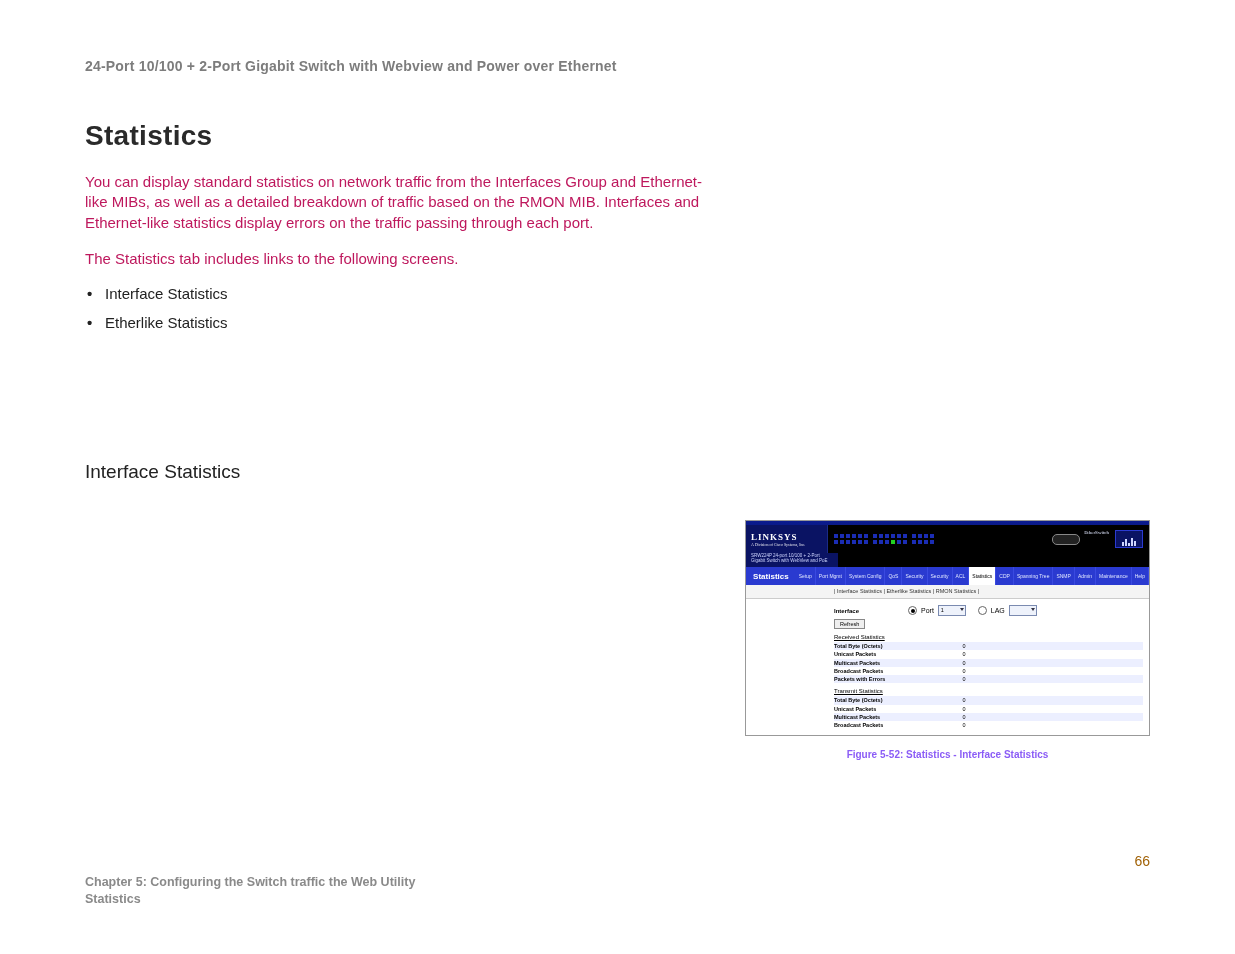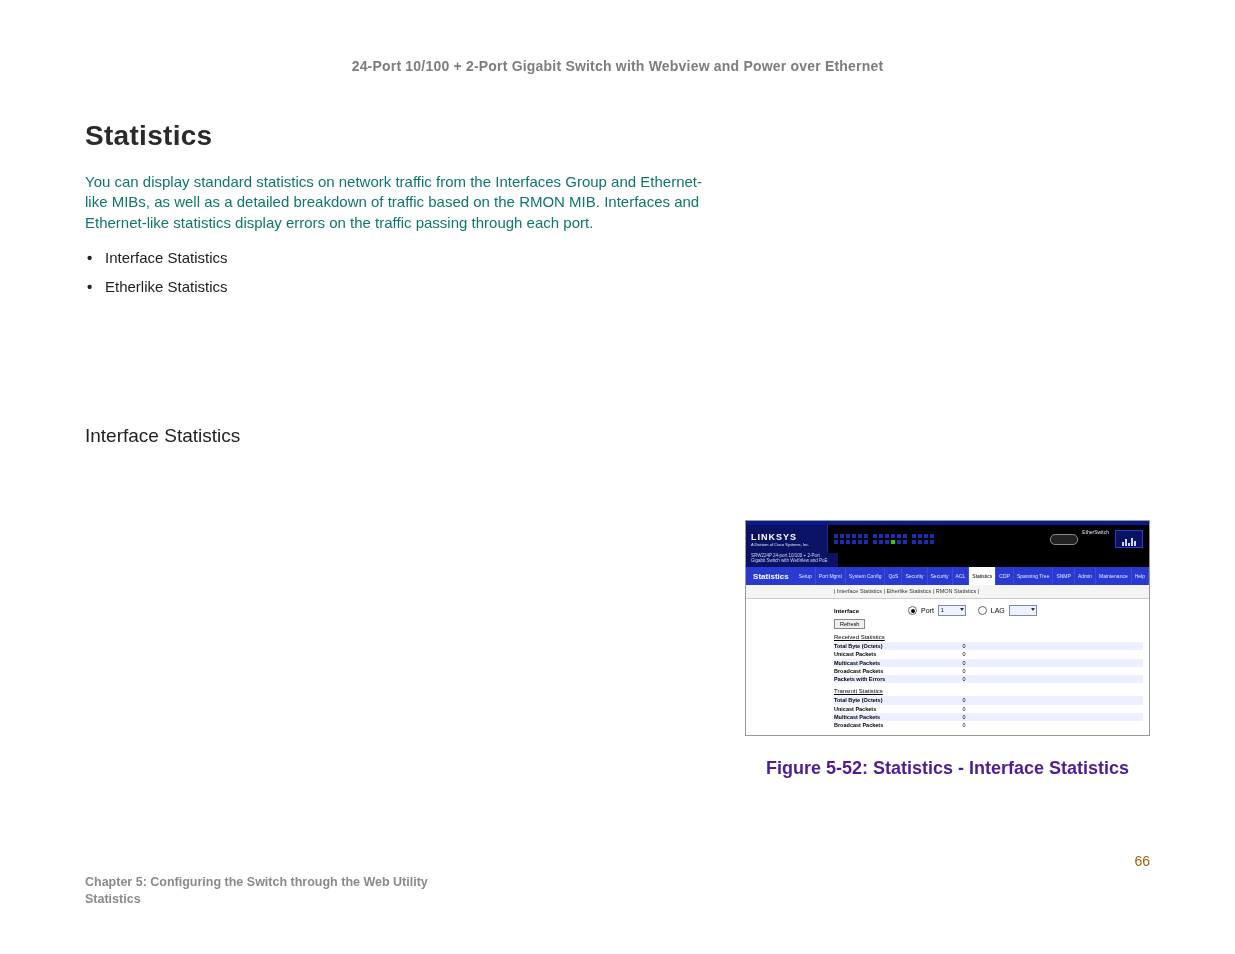--- a/index.html
+++ b/index.html
@@ -1,34 +1,34 @@
 <!DOCTYPE html>
 <html><head>
 <meta charset="utf-8">
 <style>
   html, body { margin:0; padding:0; background:#fff; font-family: Arial, Helvetica, sans-serif; color:#222; }
   .page { position:relative; width:1235px; height:954px; box-sizing:border-box; padding:58px 85px 40px 85px; }
-  .doc-header { color:#7d7d7d; font-size:14px; font-weight:bold; letter-spacing:0.2px; margin-bottom:46px;text-align:center; }
+  .doc-header { color:#7d7d7d; font-size:14px; font-weight:bold; letter-spacing:0.2px; margin-bottom:46px; }
   .main-cols { display:flex; gap:32px; }
   .left-col { width:675px; }
   .right-col { width:405px; margin-left:auto; }
   h1.section-title { font-size:28px; font-weight:900; margin:0 0 20px 0; color:#2a2a2a; letter-spacing:0.3px; }
-  .body-text { font-size:15px; line-height:1.35; margin:0 0 16px 0; font-weight:400; color:#0f766e; }
+  .body-text { font-size:15px; line-height:1.35; margin:0 0 16px 0; font-weight:400; color:#be185d; }
   .body-text.tight { margin-bottom:10px; }
   ul.bullets { list-style:none; padding:0 0 0 20px; margin:0 0 130px 0; }
   ul.bullets li { position:relative; font-size:15px; margin:12px 0; }
   ul.bullets li::before { content:"•"; position:absolute; left:-18px; font-weight:bold; }
   h2.subsection { font-size:19px; font-weight:400; margin:0 0 18px 0; color:#222; }
   .left-col p strong { font-weight:bold; }
 
   
   .fig-wrap { margin-top:400px; }
   .shot { width:100%; border:1px solid #999; background:#fff; font-size:7px; color:#000; box-sizing:border-box; }
   .shot .topbar { background:linear-gradient(#0b1b8f,#0a1a88); height:4px; }
-  .shot .logo-row { display:flex; align-items:stretch; background:#0a1363; color:#fff; height:28px; }
+  .shot .logo-row { display:flex; align-items:stretch; background:#0a1363; color:#fff; height:28px;font-family:Liberation Serif, serif; }
   .shot .logo-cell { width:82px; padding:2px 5px; box-sizing:border-box; font-weight:bold; font-size:9px; letter-spacing:1px; background:#0a1363; border-right:1px solid #1a2a88; display:flex; flex-direction:column; justify-content:center; }
   .shot .logo-cell .sub { font-size:4px; font-weight:normal; letter-spacing:0; opacity:0.9; }
   .shot .mid-cell { flex:1; background:#000; display:flex; align-items:center; justify-content:space-between; padding:2px 6px; }
   .shot .port-grid { display:flex; gap:5px; }
   .shot .port-block { display:grid; grid-template-columns:repeat(6,4px); grid-template-rows:repeat(2,4px); gap:2px; }
   .shot .port-block.b4 { grid-template-columns:repeat(4,4px); }
   .shot .port-block .p { width:4px; height:4px; background:#1b2db5; }
   .shot .port-block .p.on { background:#22d022; }
   .shot .right-dev { display:flex; align-items:center; gap:4px; }
   .shot .pill { width:26px; height:9px; border:1px solid #888; border-radius:5px; background:#222; }
@@ -51,38 +51,39 @@
   .shot .radio.sel::after { content:""; position:absolute; inset:1.5px; background:#000; border-radius:50%; }
   .shot .sel-box { border:1px solid #7a8ab0; background:#eef2fb; font-size:5.5px; padding:0 8px 0 2px; position:relative; height:9px; line-height:9px; display:inline-block; min-width:16px; }
   .shot .sel-box::after { content:""; position:absolute; right:1px; top:2px; width:0; height:0; border-left:2.5px solid transparent; border-right:2.5px solid transparent; border-top:3px solid #334; }
   .shot .btn { border:1px solid #888; background:#efefef; font-size:5.5px; padding:1px 5px; display:inline-block; }
   .shot .group-h { font-size:6px; text-decoration:underline; margin:5px 0 2px 0; }
   .shot .stat-row { display:flex; font-size:5.5px; line-height:1.5; }
   .shot .stat-row.alt { background:#ecefff; }
   .shot .stat-row .k { width:90px; font-weight:bold; }
   .shot .stat-row .v { width:80px; text-align:center; }
 
-  .fig-caption { text-align:center; font-weight:bold; font-size:18px; color:#4c1d95; margin-top:22px; }
+  .fig-caption { text-align:center; font-weight:bold; font-size:10px; color:#8b5cf6; margin-top:13px; }
 
   .page-num { position:absolute; right:85px; bottom:85px; font-size:14px; color:#a16207; }
   .footer { position:absolute; left:85px; bottom:46px; color:#8a8a8a; font-size:12.5px; font-weight:bold; line-height:1.35; }
 </style>
 </head>
 <body>
 
 <div class="page">
 
   <div class="doc-header">24-Port 10/100 + 2-Port Gigabit Switch with Webview and Power over Ethernet</div>
 
   <div class="main-cols">
 
     <div class="left-col">
       <h1 class="section-title">Statistics</h1>
 
       <p class="body-text">You can display standard statistics on network traffic from the Interfaces Group and Ethernet-like MIBs, as well as a detailed breakdown of traffic based on the RMON MIB. Interfaces and Ethernet-like statistics display errors on the traffic passing through each port.</p>
+      <p class="body-text">The Statistics tab includes links to the following screens.</p>
 
       <ul class="bullets">
         <li>Interface Statistics</li>
         <li>Etherlike Statistics</li>
       </ul>
 
       <h2 class="subsection">Interface Statistics</h2>
     </div>
 
     <div class="right-col">
@@ -236,17 +237,17 @@
         </div>
 
         <div class="fig-caption">Figure 5-52: Statistics - Interface Statistics</div>
       </div>
     </div>
 
   </div>
 
   <div class="page-num">66</div>
   <div class="footer">
-    <div>Chapter 5: Configuring the Switch through the Web Utility</div>
+    <div>Chapter 5: Configuring the Switch traffic the Web Utility</div>
     <div>Statistics</div>
   </div>
 
 </div>
 
 </body></html>

